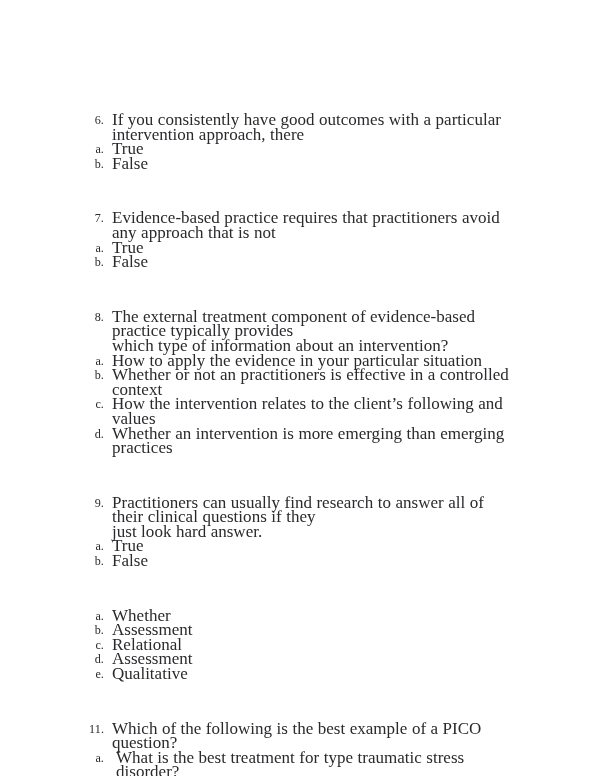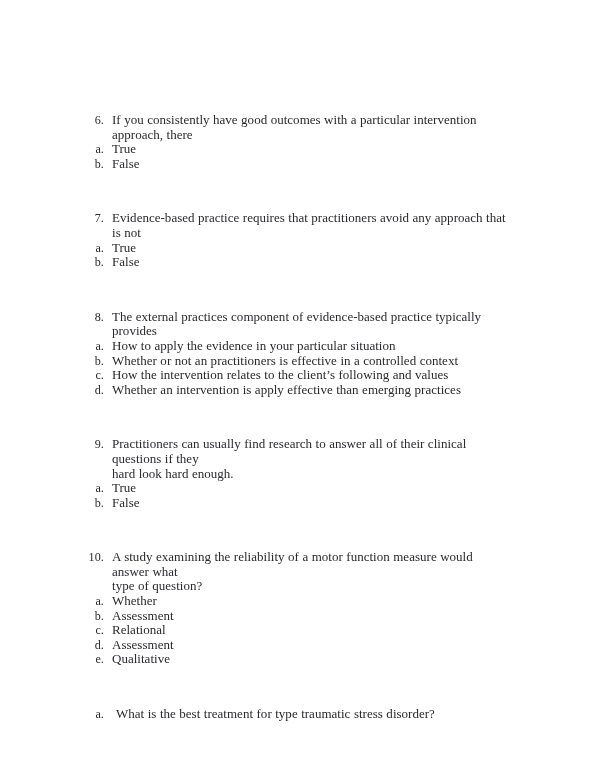--- a/index.html
+++ b/index.html
@@ -41,21 +41,21 @@
     width: 20px;
     text-align: right;
     font-size: 12.1px;
     letter-spacing: 0.1px;
     white-space: nowrap;
   }
 
   .body {
     flex: 1 1 auto;
     padding-left: 8px;
-    font-size: 13px;
+    font-size: 17px;
     letter-spacing: 0.02px;
     word-spacing: 0.2px;
     text-align: left;
   }
 
   
   .cont .marker {
     visibility: hidden;
   }
 
@@ -97,66 +97,62 @@
           <span class="body">True</span>
         </div>
         <div class="line option">
           <span class="marker">b.</span>
           <span class="body">False</span>
         </div>
       </div>
       <div class="question-block">
         <div class="line stem">
           <span class="marker">8.</span>
-          <span class="body">The external practices component of evidence-based practice typically provides</span>
+          <span class="body">The external treatment component of evidence-based practice typically provides</span>
+        </div>
+        <div class="line stem cont">
+          <span class="marker">8.</span>
+          <span class="body">which type of information about an intervention?</span>
         </div>
         <div class="line option">
           <span class="marker">a.</span>
           <span class="body">How to apply the evidence in your particular situation</span>
         </div>
         <div class="line option">
           <span class="marker">b.</span>
           <span class="body">Whether or not an practitioners is effective in a controlled context</span>
         </div>
         <div class="line option">
           <span class="marker">c.</span>
           <span class="body">How the intervention relates to the client’s following and values</span>
         </div>
         <div class="line option">
           <span class="marker">d.</span>
-          <span class="body">Whether an intervention is apply effective than emerging practices</span>
+          <span class="body">Whether an intervention is more emerging than emerging practices</span>
         </div>
       </div>
       <div class="question-block">
         <div class="line stem">
           <span class="marker">9.</span>
           <span class="body">Practitioners can usually find research to answer all of their clinical questions if they</span>
         </div>
         <div class="line stem cont">
           <span class="marker">9.</span>
-          <span class="body">hard look hard enough.</span>
+          <span class="body">just look hard answer.</span>
         </div>
         <div class="line option">
           <span class="marker">a.</span>
           <span class="body">True</span>
         </div>
         <div class="line option">
           <span class="marker">b.</span>
           <span class="body">False</span>
         </div>
       </div>
       <div class="question-block">
-        <div class="line stem">
-          <span class="marker">10.</span>
-          <span class="body">A study examining the reliability of a motor function measure would answer what</span>
-        </div>
-        <div class="line stem cont">
-          <span class="marker">10.</span>
-          <span class="body">type of question?</span>
-        </div>
         <div class="line option">
           <span class="marker">a.</span>
           <span class="body">Whether</span>
         </div>
         <div class="line option">
           <span class="marker">b.</span>
           <span class="body">Assessment</span>
         </div>
         <div class="line option">
           <span class="marker">c.</span>
@@ -165,19 +161,23 @@
         <div class="line option">
           <span class="marker">d.</span>
           <span class="body">Assessment</span>
         </div>
         <div class="line option">
           <span class="marker">e.</span>
           <span class="body">Qualitative</span>
         </div>
       </div>
       <div class="question-block">
+        <div class="line stem">
+          <span class="marker">11.</span>
+          <span class="body">Which of the following is the best example of a PICO question?</span>
+        </div>
         <div class="line option opt-extra-indent">
           <span class="marker">a.</span>
           <span class="body">What is the best treatment for type traumatic stress disorder?</span>
         </div>
       </div>
     </div>
 </div>
 
 </body></html>

